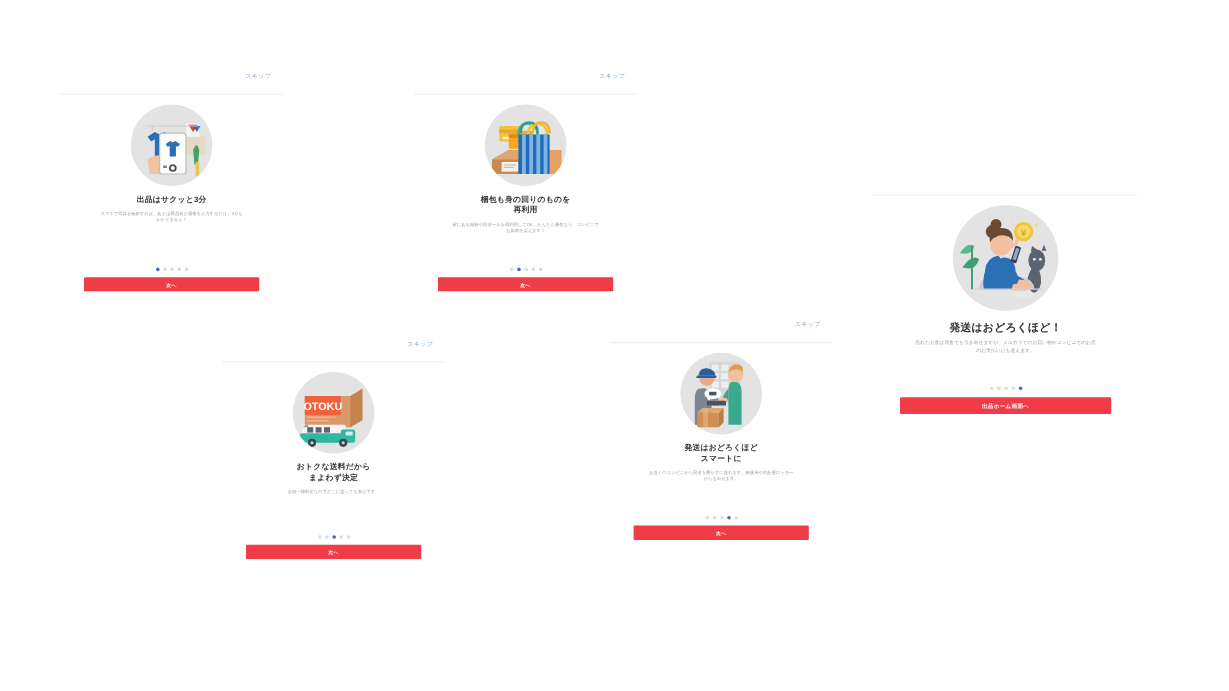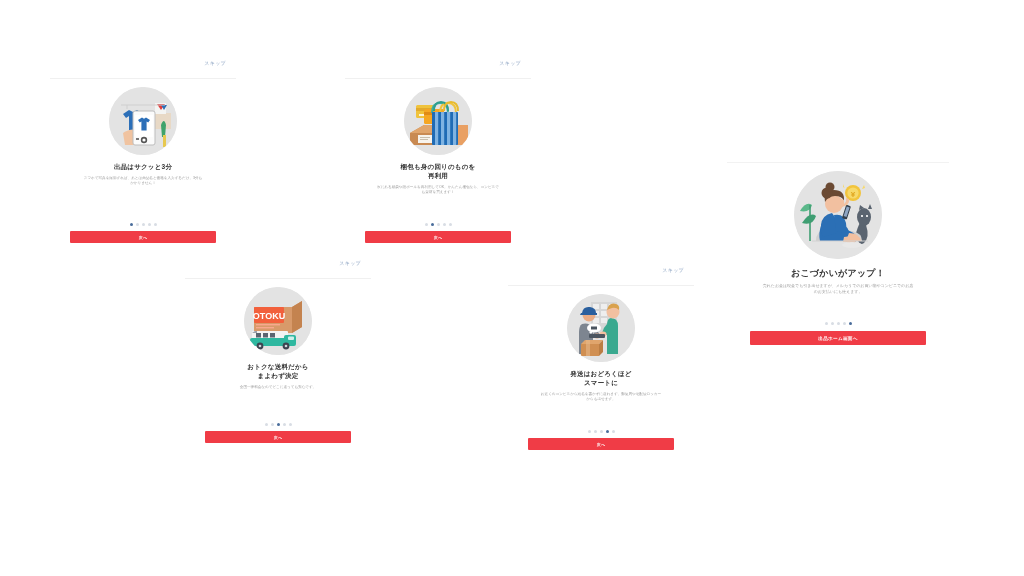--- a/index.html
+++ b/index.html
@@ -89,21 +89,21 @@
     cursor:pointer;
     display:flex;
     align-items:center;
     justify-content:center;
     letter-spacing:.3px;
   }
 
   
   #card1{left:50px;  top:58px;  width:186px; height:185px;}
   #card2{left:345px; top:58px;  width:186px; height:185px;}
-  #card3{left:185px; top:258px; width:186px; height:185px;}
+  #card3{left:185px; top:281px; width:186px; height:185px;}
   #card4{left:508px; top:265px; width:186px; height:185px;}
   #card5{left:727px; top:142px; width:222px; height:205px;}
 
   #card1 .illus,#card2 .illus,#card3 .illus,#card4 .illus{width:68px;height:68px;}
   #card5 .illus{width:88px;height:88px;}
 
   #card1 .title,#card2 .title,#card3 .title,#card4 .title{font-size:6.5px;}
   #card5 .title{font-size:9px;}
 
   #card1 .desc,#card2 .desc,#card3 .desc,#card4 .desc{font-size:3.6px;width:122px;}
@@ -346,21 +346,21 @@
           <path d="M47 28 q4 0 3 5 q-1 4 -4 3z" fill="#f2c0a0"></path>
           <path d="M48 36 q8 -2 7 -8 l-3 -1 q1 6 -5 7z" fill="#f2c0a0"></path>
           <rect x="50" y="34" width="5" height="14" rx="1.2" transform="rotate(18 52 41)" fill="#34404d"></rect>
           <rect x="51" y="35.5" width="3" height="10" transform="rotate(18 52 41)" fill="#8fa6c4"></rect>
           <path d="M55 62 q10 0 12 8 H52z" fill="#f2c0a0"></path>
           <path d="M50 66 q8 -2 12 4 l-3 4 q-6 -4 -10 -3z" fill="#f2c0a0"></path>
           <ellipse cx="58" cy="74" rx="10" ry="3" fill="#e8e8e8"></ellipse>
           <path d="M18 70 h56" stroke="#d2d2d2" stroke-width="1" fill="none"></path>
         </svg>
       </div>
-      <div class="title">おこづかいがアップ！</div>
+      <div class="title">発送はおどろくほど！</div>
       <div class="desc">売れたお金は現金でも引き出せますが、メルカリでのお買い物やコンビニでのお店のお支払いにも使えます。</div>
       <div class="dots">
         <span class="dot"></span>
         <span class="dot"></span>
         <span class="dot"></span>
         <span class="dot"></span>
         <span class="dot active"></span>
       </div>
       <button class="cta">出品ホーム画面へ</button>
     </div>

